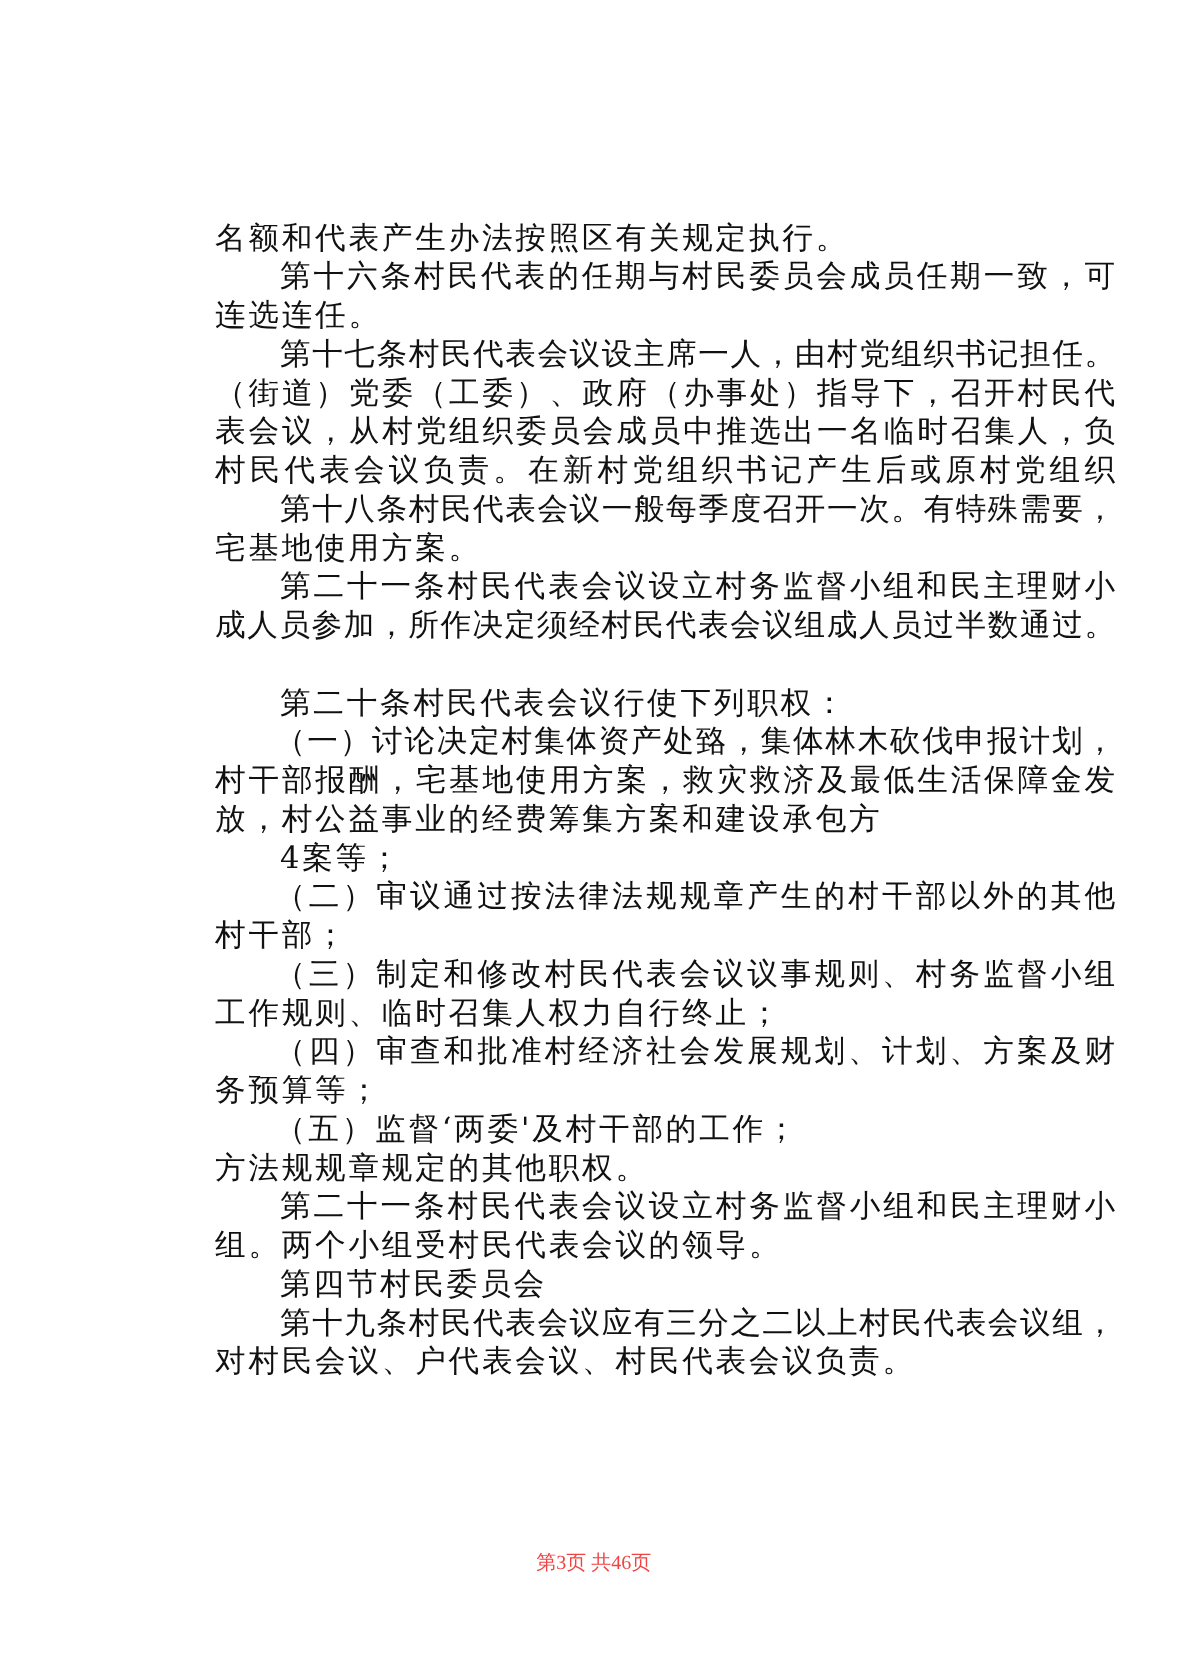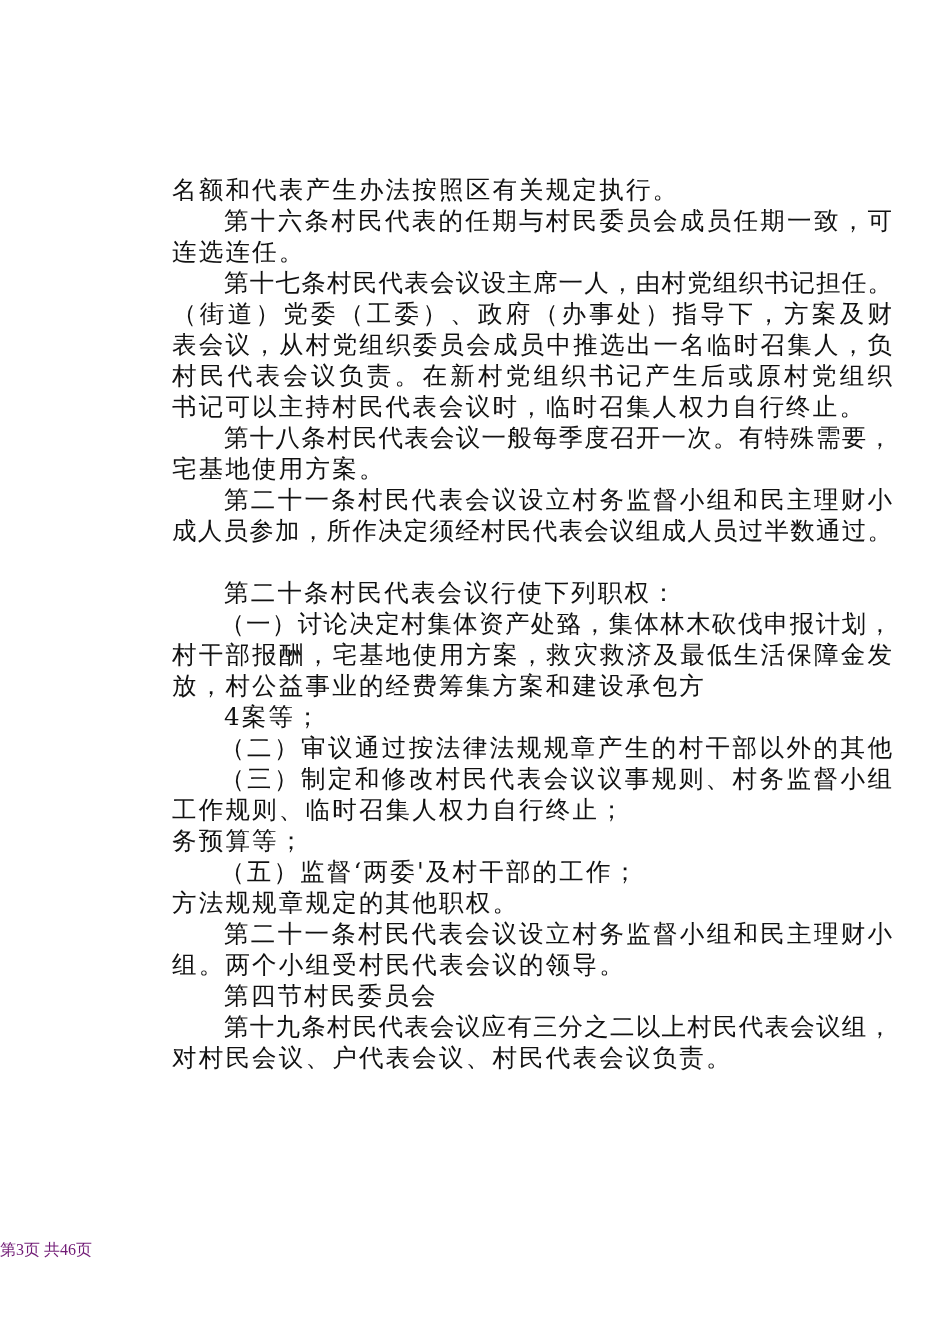--- a/index.html
+++ b/index.html
@@ -49,52 +49,53 @@
       letter-spacing: 0;
     }
     .blank {
       height: 31px;
     }
     .footer {
       position: absolute;
       left: 0;
       width: 950px;
       top: 1240px;
-      text-align: left;
+      text-align: center;
       font-size: 16px;
       font-family: "Liberation Serif", "DejaVu Serif", serif;
-      color: #701a75;
+      color: #ef4444;
     }
   </style>
 </head>
 <body>
 
 <div class="page">
   <div class="body-text">
     <div class="line">名额和代表产生办法按照区有关规定执行。</div>
     <div class="line indent justify">第十六条村民代表的任期与村民委员会成员任期一致，可</div>
     <div class="line">连选连任。</div>
     <div class="line indent justify">第十七条村民代表会议设主席一人，由村党组织书记担任。</div>
-    <div class="line justify">（街道）党委（工委）、政府（办事处）指导下，方案及财</div>
+    <div class="line justify">（街道）党委（工委）、政府（办事处）指导下，召开村民代</div>
     <div class="line justify">表会议，从村党组织委员会成员中推选出一名临时召集人，负</div>
     <div class="line justify">村民代表会议负责。在新村党组织书记产生后或原村党组织</div>
-    <div class="line">书记可以主持村民代表会议时，临时召集人权力自行终止。</div>
     <div class="line indent justify">第十八条村民代表会议一般每季度召开一次。有特殊需要，</div>
     <div class="line">宅基地使用方案。</div>
     <div class="line indent justify">第二十一条村民代表会议设立村务监督小组和民主理财小</div>
     <div class="line justify">成人员参加，所作决定须经村民代表会议组成人员过半数通过。</div>
     <div class="blank"></div>
     <div class="line indent">第二十条村民代表会议行使下列职权：</div>
     <div class="line indent-sm justify">（一）讨论决定村集体资产处臵，集体林木砍伐申报计划，</div>
     <div class="line justify">村干部报酬，宅基地使用方案，救灾救济及最低生活保障金发</div>
     <div class="line">放，村公益事业的经费筹集方案和建设承包方</div>
     <div class="line indent">4案等；</div>
     <div class="line indent-sm justify">（二）审议通过按法律法规规章产生的村干部以外的其他</div>
+    <div class="line">村干部；</div>
     <div class="line indent-sm justify">（三）制定和修改村民代表会议议事规则、村务监督小组</div>
     <div class="line">工作规则、临时召集人权力自行终止；</div>
+    <div class="line indent-sm justify">（四）审查和批准村经济社会发展规划、计划、方案及财</div>
     <div class="line">务预算等；</div>
     <div class="line indent-sm">（五）监督‘两委'及村干部的工作；</div>
     <div class="line">方法规规章规定的其他职权。</div>
     <div class="line indent justify">第二十一条村民代表会议设立村务监督小组和民主理财小</div>
     <div class="line">组。两个小组受村民代表会议的领导。</div>
     <div class="line indent">第四节村民委员会</div>
     <div class="line indent justify">第十九条村民代表会议应有三分之二以上村民代表会议组，</div>
     <div class="line">对村民会议、户代表会议、村民代表会议负责。</div>
   </div>
 

